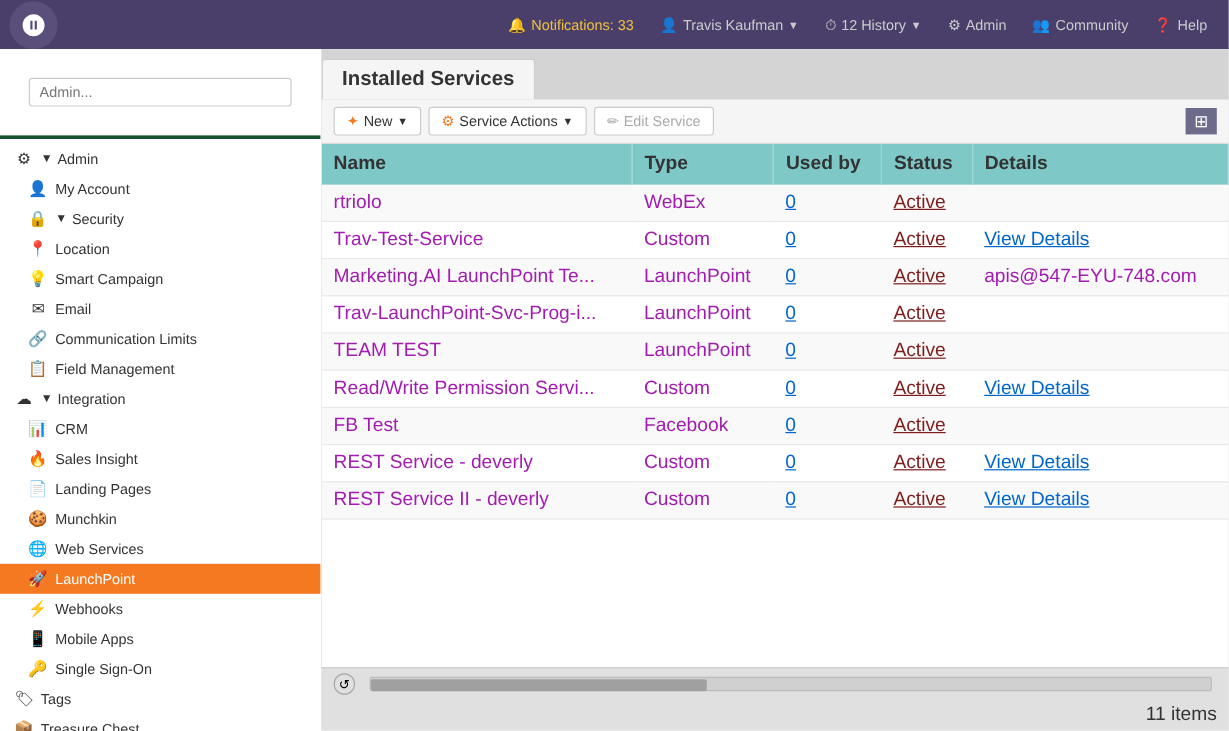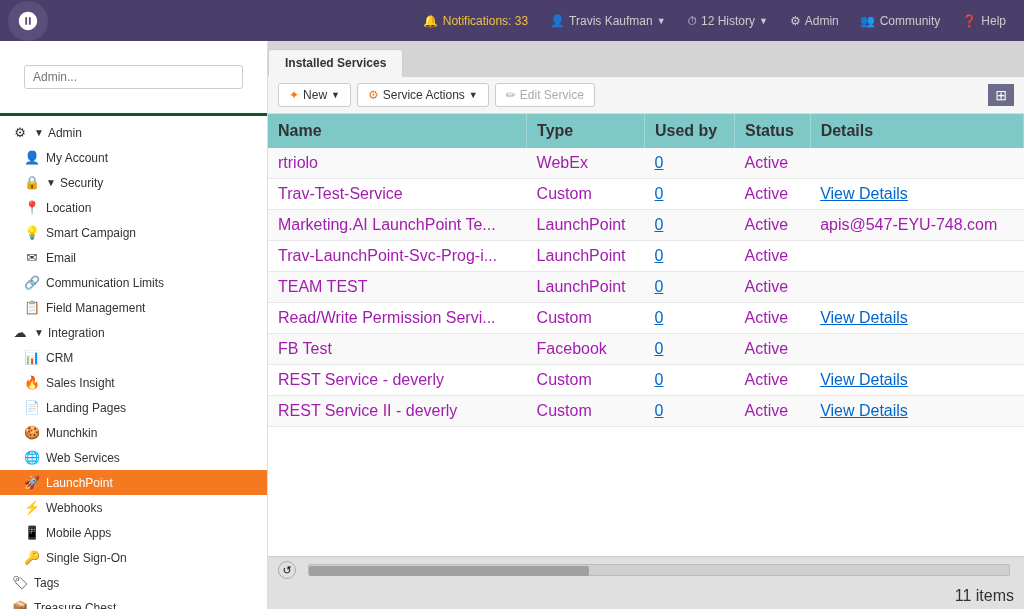--- a/index.html
+++ b/index.html
@@ -96,21 +96,21 @@
       display: flex;
       align-items: flex-end;
       padding-top: 8px;
       flex-shrink: 0;
     }
     .tab {
       background: #e8e8e8;
       border: 1px solid #ccc;
       border-bottom: none;
       padding: 6px 16px;
-      font-size: 12px;
+      font-size: 17px;
       cursor: pointer;
       border-radius: 3px 3px 0 0;
       color: #333;
       font-weight: bold;
     }
     .tab.active { background: #f5f5f5; border-bottom: 1px solid #f5f5f5; }
 
     
     .toolbar {
       background: #f5f5f5;
@@ -164,21 +164,21 @@
       border-right: 1px solid #a0d8d8;
       font-weight: bold;
       white-space: nowrap;
     }
     tbody tr { border-bottom: 1px solid #e8e8e8; }
     tbody tr:nth-child(odd) { background: #f9f9f9; }
     tbody tr:nth-child(even) { background: #fff; }
     tbody tr.selected { background: #d4eaf5; }
     tbody td { padding: 6px 10px; color: #a21caf; }
     .link-cell { color: #0066cc; text-decoration: underline; cursor: pointer; }
-    .status-active { color: #a21caf; }
+    .status-active { color: #7f1d1d; text-decoration: underline; }
 
     
     .bottom-bar {
       background: #e0e0e0;
       border-top: 1px solid #ccc;
       padding: 4px 10px;
       display: flex;
       align-items: center;
       flex-shrink: 0;
     }

